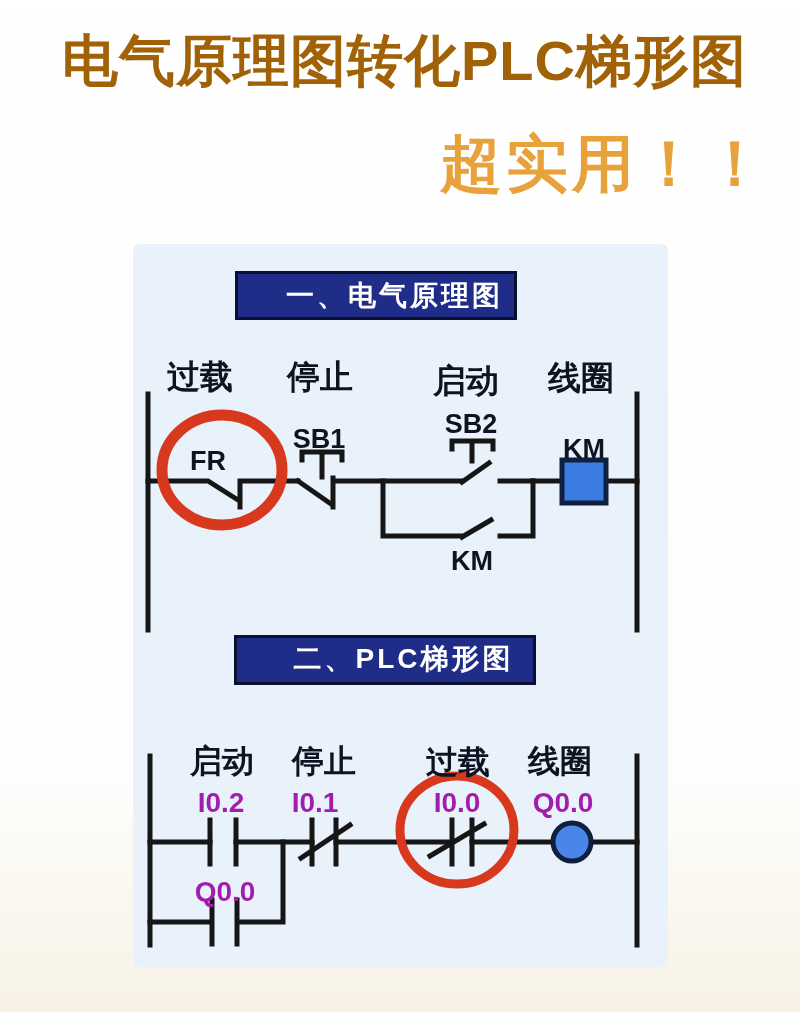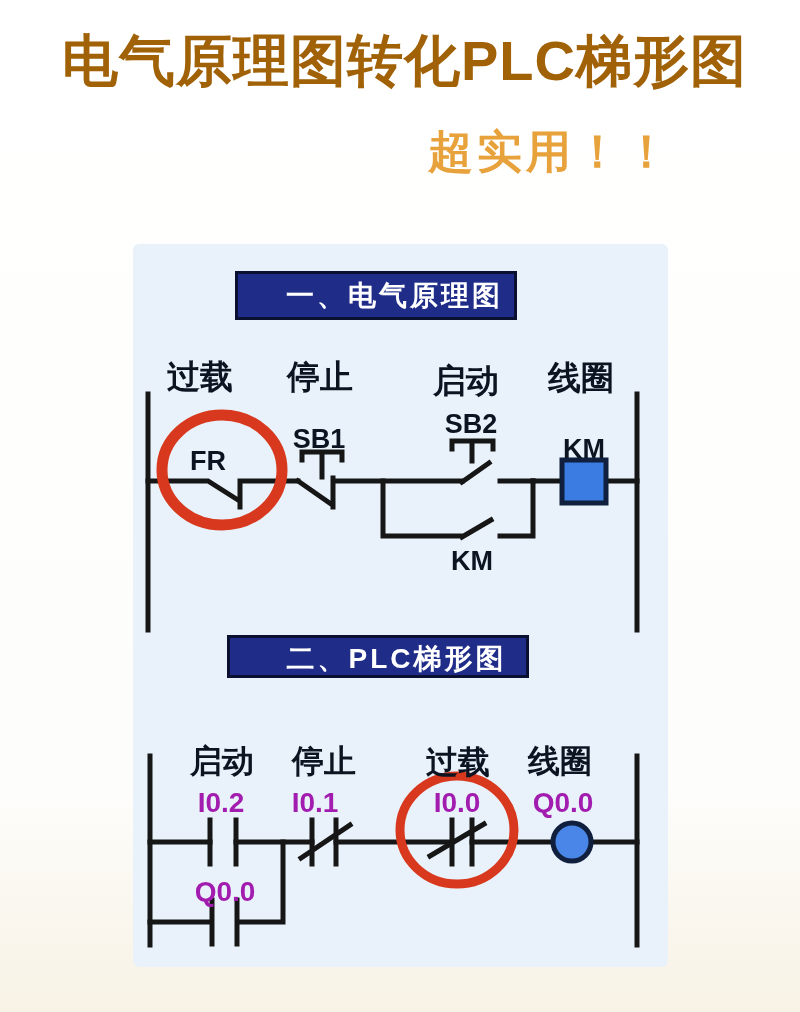--- a/index.html
+++ b/index.html
@@ -10,33 +10,33 @@
   }
   .abs{position:absolute;}
   .ctr{transform:translateX(-50%);white-space:nowrap;}
   #main-title{
     left:46px;top:24px;width:720px;
     font-size:56px;font-weight:900;color:#a16207;letter-spacing:1px;
     font-family:"Liberation Sans", sans-serif;
     margin-left:16px;
   }
   #subtitle{
-    left:428px;top:122px;
-    font-size:45px;font-weight:900;color:#e8a23c;letter-spacing:4px;
+    left:440px;top:122px;
+    font-size:62px;font-weight:900;color:#e8a23c;letter-spacing:4px;
   }
   #panel{
     left:133px;top:244px;width:535px;height:723px;
     background:#e9f2fa;border-radius:6px;
   }
   .banner{
     background:#1f2c88;border:3px solid #0a1030;box-sizing:border-box;
     color:#ffffff;font-weight:700;text-align:center;letter-spacing:3px;padding-left:37px;
   }
   #banner-1{left:235px;top:271px;width:282px;height:49px;font-size:28px;line-height:44px;}
-  #banner-2{left:227px;top:635px;width:302px;height:43px;font-size:28px;line-height:42px;}
+  #banner-2{left:234px;top:635px;width:302px;height:50px;font-size:28px;line-height:42px;}
   #diagram-svg{left:0;top:0;width:800px;height:1012px;pointer-events:none;}
   .lbl-cn{font-size:33px;font-weight:700;color:#0c1422;}
   .lbl-cn2{font-size:32px;font-weight:700;color:#0c1422;}
   .lbl-comp{font-size:27px;font-weight:600;color:#0c1422;}
   .lbl-addr{font-size:28px;font-weight:600;color:#a21caf;}
 </style>
 </head>
 <body>
 
 <div id="main-title" class="abs">电气原理图转化PLC梯形图</div>

